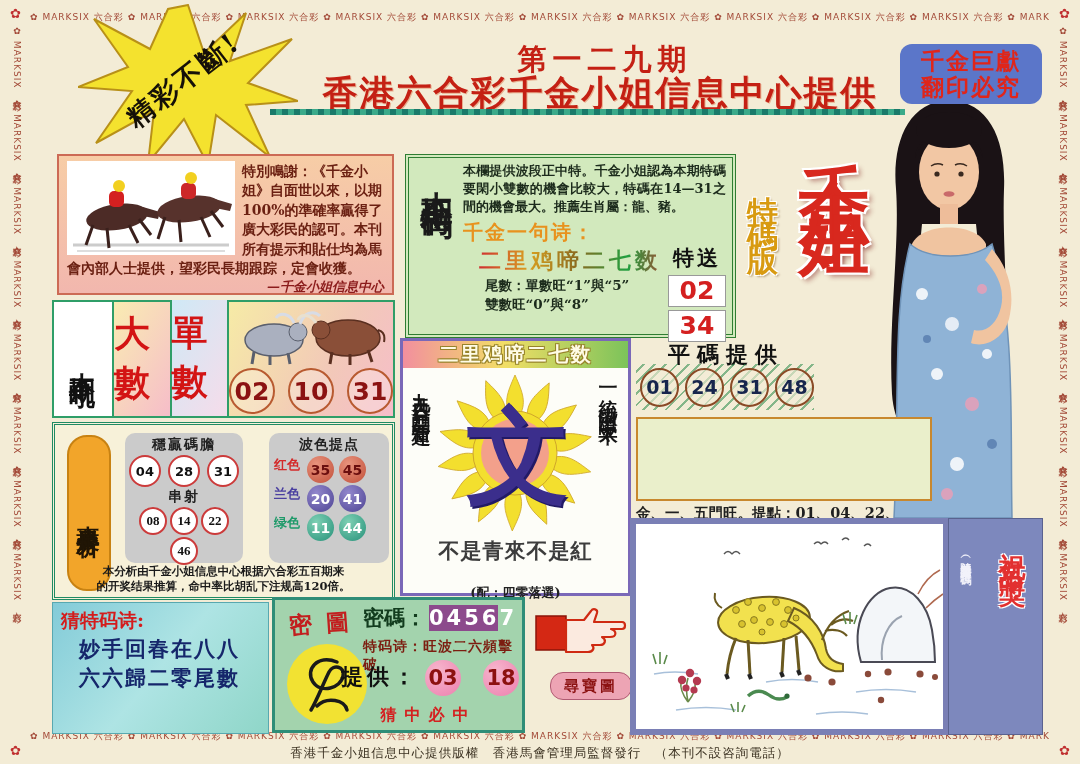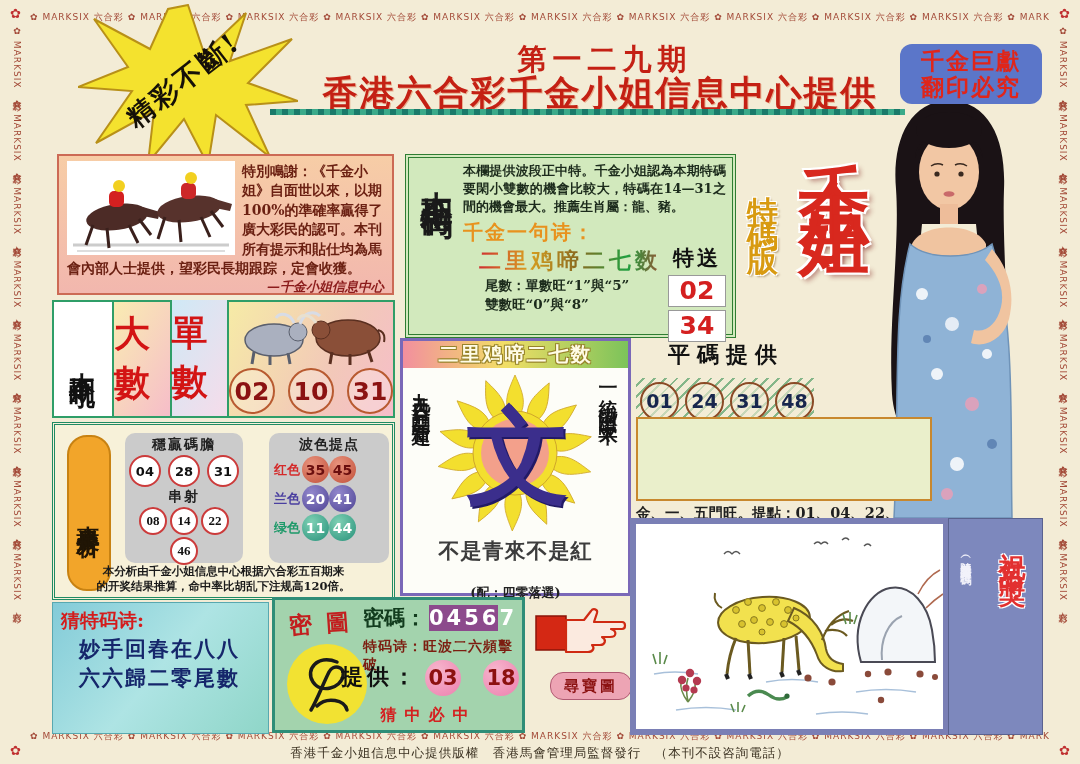--- a/index.html
+++ b/index.html
@@ -59,21 +59,21 @@
   .analysis-pill{position:absolute;left:12px;top:10px;width:40px;height:152px;background:#f2a52a;
         border:2px solid #c88212;border-radius:20px;writing-mode:vertical-rl;text-orientation:upright;
         font-weight:bold;font-size:23px;color:#201505;display:flex;align-items:center;justify-content:center;letter-spacing:3px;}
   .panelA{position:absolute;left:70px;top:8px;width:118px;height:130px;background:#cbcbcb;border-radius:10px;text-align:center;padding-top:3px;box-sizing:border-box;}
   .panelA .p-title{font-weight:bold;font-size:14px;color:#222;letter-spacing:2px;}
   .ringB{width:28px;height:28px;border:2px solid #cc3b3b;border-radius:50%;background:#fff;color:#111;
         font-weight:bold;font-size:13px;display:inline-flex;align-items:center;justify-content:center;margin:1px;}
   .ringB.small{width:24px;height:24px;margin:1px -1px;font-family:Liberation Serif, serif;}
   .panelB{position:absolute;left:214px;top:8px;width:120px;height:130px;background:#cbcbcb;border-radius:10px;box-sizing:border-box;padding-top:3px;}
   .panelB .p-title{font-weight:bold;font-size:14px;color:#222;text-align:center;letter-spacing:1px;}
-  .wave-row{display:flex;align-items:center;padding:2px 5px 0;}
+  .wave-row{display:flex;align-items:flex-start;padding:2px 5px 0;gap:5px;}
   .wave-label{font-weight:bold;font-size:13px;width:28px;font-family:"DejaVu Serif","Liberation Serif",serif;}
   .wl-red{color:#d42a2a}.wl-blue{color:#4a3fa0}.wl-green{color:#1f9a6a}
   .ball{width:27px;height:27px;border-radius:50%;display:flex;align-items:center;justify-content:center;font-weight:bold;font-size:14px;}
   .ball-red{background:radial-gradient(circle at 35% 30%,#e8937d,#c2503a);color:#6b0f0f;}
   .ball-blue{background:radial-gradient(circle at 35% 30%,#9287cc,#4e4494);color:#fff;}
   .ball-green{background:radial-gradient(circle at 35% 30%,#7ed0b4,#27917a);color:#fff;}
   .analysis-note{position:absolute;left:6px;right:6px;bottom:3px;text-align:center;font-weight:bold;
         font-size:11.5px;color:#1a1a1a;line-height:1.3;}
 
   
@@ -107,21 +107,21 @@
   .mystic-side{position:absolute;top:36px;height:190px;writing-mode:vertical-rl;text-orientation:upright;
         font-weight:bold;font-size:19px;color:#141414;letter-spacing:6px;}
   .mystic-left{left:6px}.mystic-right{right:6px}
   .mystic-line{position:absolute;width:100%;text-align:center;font-weight:bold;font-size:21px;color:#3c3c3c;letter-spacing:1px;}
   .ml1{top:196px}.ml2{top:219px}
   .mystic-note{position:absolute;top:243px;width:100%;text-align:center;font-weight:bold;font-size:13px;color:#222;}
 
   
   .pingma{position:absolute;left:636px;top:340px;width:298px;height:180px;z-index:3;}
   .pingma-title{position:absolute;left:32px;top:0;font-weight:bold;font-size:22px;color:#111;letter-spacing:7px;}
-  .pingma-band{position:absolute;left:0;top:38px;width:178px;height:46px;
+  .pingma-band{position:absolute;left:0;top:24px;width:178px;height:46px;
         background:repeating-linear-gradient(-45deg,rgba(42,138,74,.55) 0 2px,rgba(0,0,0,0) 2px 8px);
         display:flex;align-items:center;gap:6px;padding-left:4px;box-sizing:border-box;}
   .ringP{width:35px;height:35px;border:2px solid #8a4a26;border-radius:50%;display:flex;align-items:center;
         justify-content:center;font-weight:bold;font-size:19px;color:#17264d;background:rgba(243,236,214,.6);}
   .pingma-panel{position:absolute;left:0;top:77px;width:296px;height:84px;background:#eaefcb;
         border:2px solid #c8882e;box-sizing:border-box;}
   .pingma-hint{position:absolute;left:0;top:164px;width:298px;font-weight:bold;font-size:14.5px;color:#1f1f1f;}
 
   
   .poem-box{position:absolute;left:52px;top:602px;width:217px;height:132px;box-sizing:border-box;

